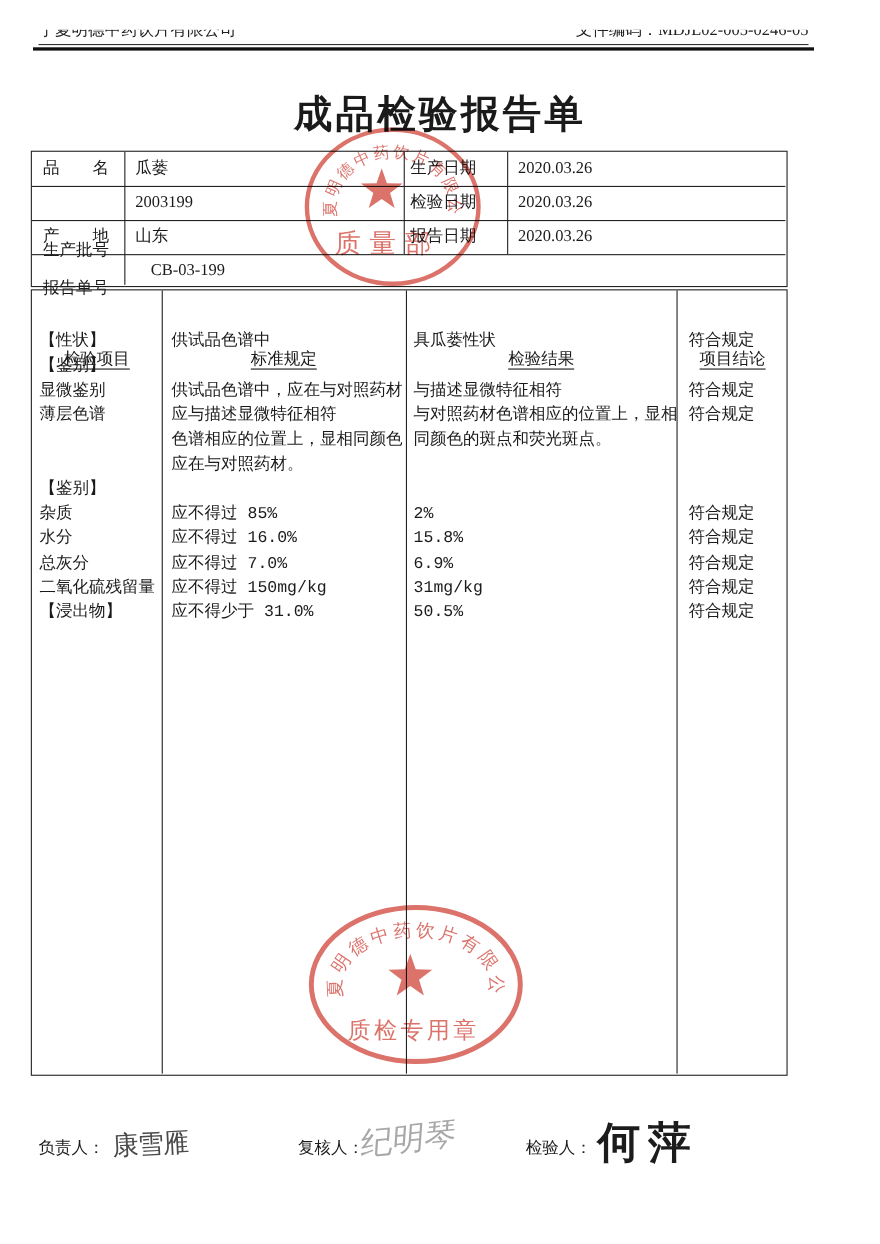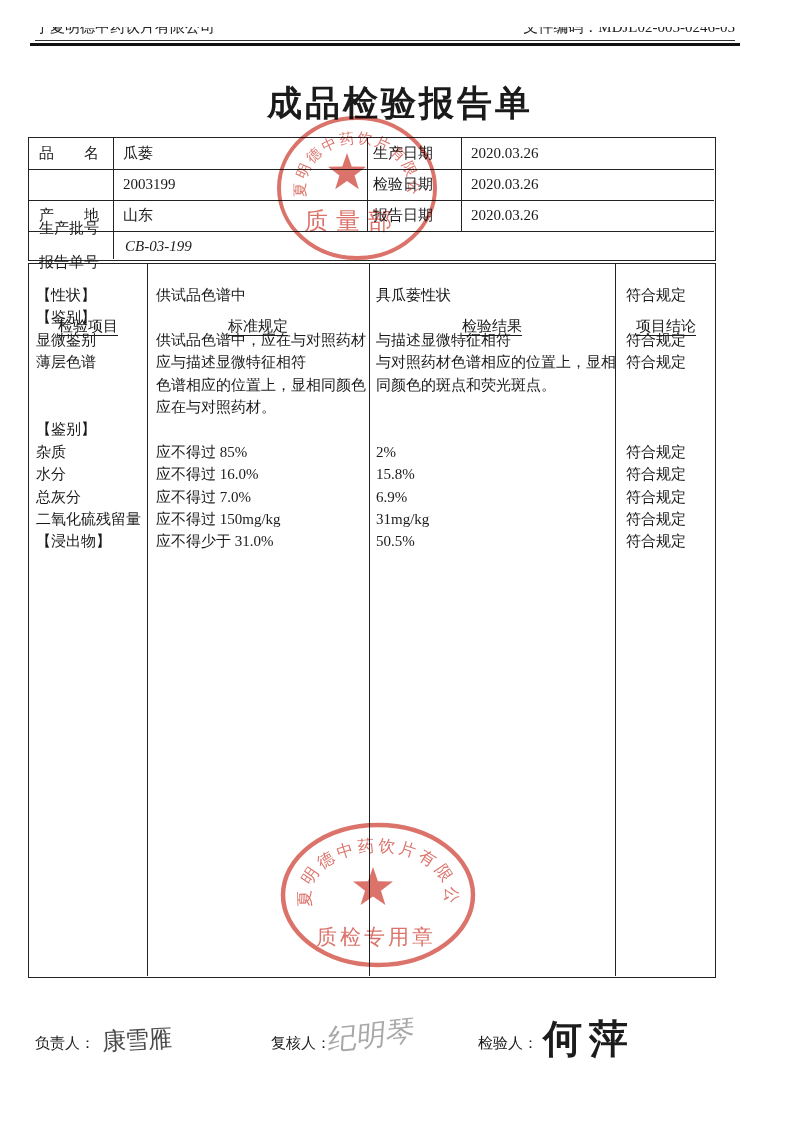--- a/index.html
+++ b/index.html
@@ -21,21 +21,21 @@
   .hline{position:absolute;height:1.2px;background:#222;}
   .cell{position:absolute;font-size:15px;white-space:nowrap;line-height:31px;height:31px;}
 
   
   #info-table{left:28px;top:137px;width:688px;height:124px;}
 
   
   #results-table{left:28px;top:263px;width:688px;height:715px;}
   .th{position:absolute;top:8px;font-size:15px;text-align:center;margin-top:45px;}
   .th span{text-decoration:underline;text-underline-offset:4px;}
-  .tcol{position:absolute;top:20px;font-size:15px;}
+  .tcol{position:absolute;top:36px;font-size:15px;font-family:Liberation Mono, monospace;}
   .tline{height:22.4px;line-height:22.4px;white-space:nowrap;}
 
   #conclusion-box{left:28px;top:981px;width:688px;height:28px;}
   #conclusion-box .ctext{position:absolute;left:10px;top:0;font-size:15.5px;line-height:26px;white-space:nowrap;}
 
   .sig-label{position:absolute;font-size:15px;white-space:nowrap;}
   .sig{position:absolute;white-space:nowrap;font-family:"DejaVu Sans","Liberation Sans",sans-serif;}
   #sig-responsible{left:102px;top:1024px;font-size:24px;color:#4a4a4a;transform:rotate(-3deg);letter-spacing:-1px;}
   #sig-reviewer{left:328px;top:1016px;font-size:29px;color:#a8a8a8;transform:rotate(-6deg) skewX(-10deg);}
   #sig-inspector{left:543px;top:1012px;font-size:39px;color:#1c1c1c;font-weight:600;letter-spacing:7px;}
@@ -75,21 +75,21 @@
     <div class="cell" style="left:94px;top:31px;">2003199</div>
     <div class="cell" style="left:344px;top:31px;">检验日期</div>
     <div class="cell" style="left:442px;top:31px;">2020.03.26</div>
 
     <div class="cell" style="left:10px;top:62px;">产　　地</div>
     <div class="cell" style="left:94px;top:62px;">山东</div>
     <div class="cell" style="left:344px;top:62px;">报告日期</div>
     <div class="cell" style="left:442px;top:62px;">2020.03.26</div>
 
     <div class="cell" style="left:10px;top:93px;margin-top:16px;">报告单号</div>
-    <div class="cell" style="left:96px;top:93px;font-style:italic;">CB-03-199</div>
+    <div class="cell" style="left:108px;top:93px;">CB-03-199</div>
   </div>
 
   <div class="box" id="results-table">
     <div class="vline" style="left:118px;top:0;height:712px;"></div>
     <div class="vline" style="left:340px;top:0;height:712px;"></div>
     <div class="vline" style="left:586px;top:0;height:712px;"></div>
 
     <div class="th" style="left:0;width:118px;"><span>检验项目</span></div>
     <div class="th" style="left:118px;width:222px;"><span>标准规定</span></div>
     <div class="th" style="left:340px;width:246px;"><span>检验结果</span></div>

